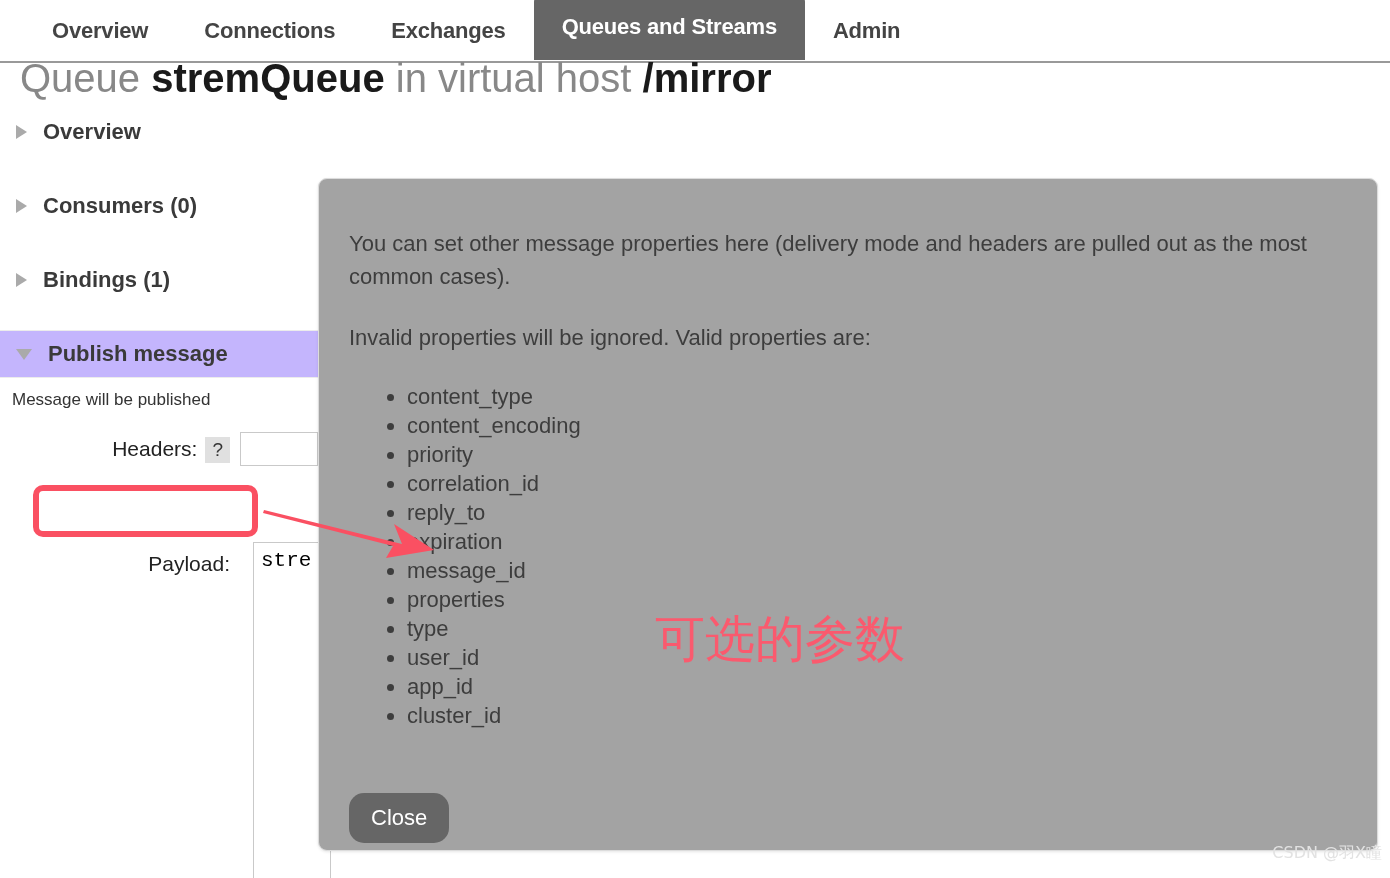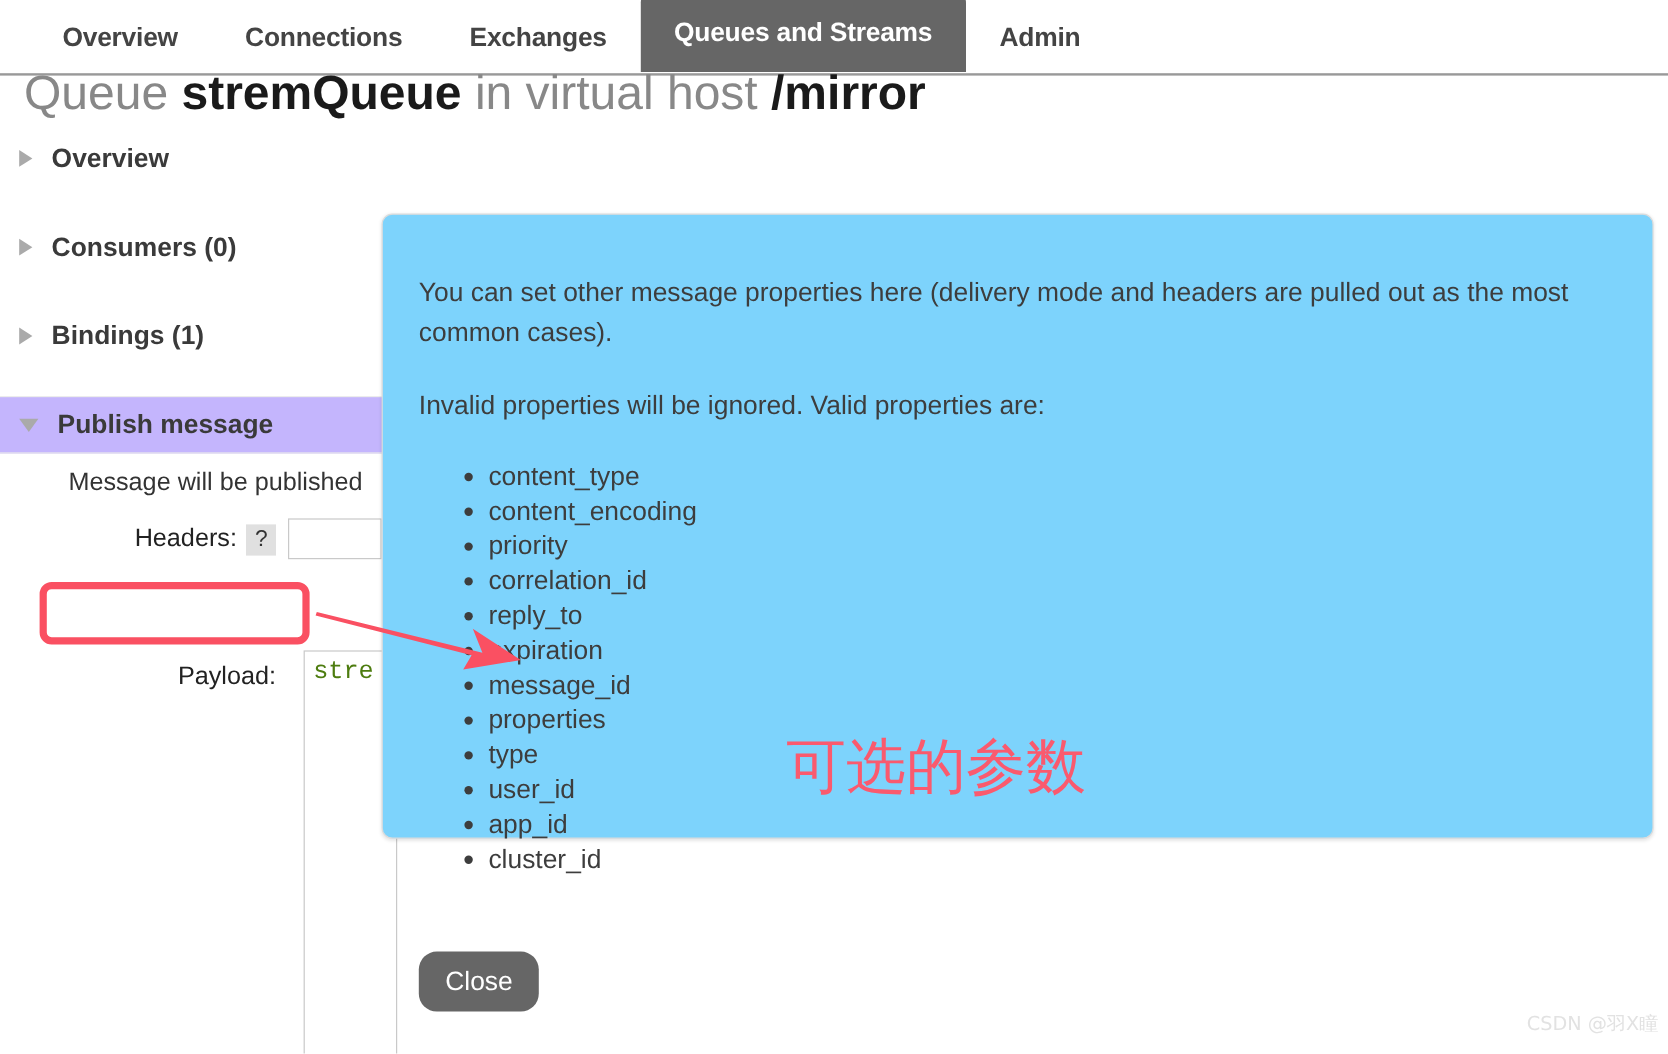--- a/index.html
+++ b/index.html
@@ -118,24 +118,23 @@
     font-weight: bold;
     color: #3a3a3a;
     white-space: nowrap;
   }
   .section-gap { height: 26px; }
 
   #publish-note {
     position: absolute;
     left: 12px;
     top: 390px;
-    font-size: 21px;
+    font-size: 17px;
     color: #333333;
     white-space: nowrap;
-    margin-left: 45px;
   }
 
   
   #form-area {
     position: absolute;
     left: 0;
     top: 432px;
     width: 330px;
   }
   .form-row {
@@ -189,33 +188,33 @@
     width: 78px;
     height: 340px;
     border: 1px solid #c9c9c9;
     background: #ffffff;
     box-sizing: border-box;
     overflow: hidden;
   }
   #payload-text {
     font-family: "Liberation Mono", "DejaVu Sans Mono", monospace;
     font-size: 21px;
-    color: #4d7c0f;
+    color: #000000;
     padding: 6px 0 0 7px;
     white-space: nowrap;
   }
 
   
   #help-dialog {
     position: absolute;
     left: 318px;
     top: 178px;
     width: 1060px;
-    height: 521px;
-    background: #7dd3fc;
+    height: 673px;
+    background: #a3a3a3;
     border: 1px solid #dcdcdc;
     border-radius: 9px;
     box-sizing: border-box;
     box-shadow: 0 1px 3px rgba(0,0,0,0.10);
   }
   #dialog-body {
     padding: 48px 36px 0 30px;
   }
   .dlg-p {
     font-size: 22px;

